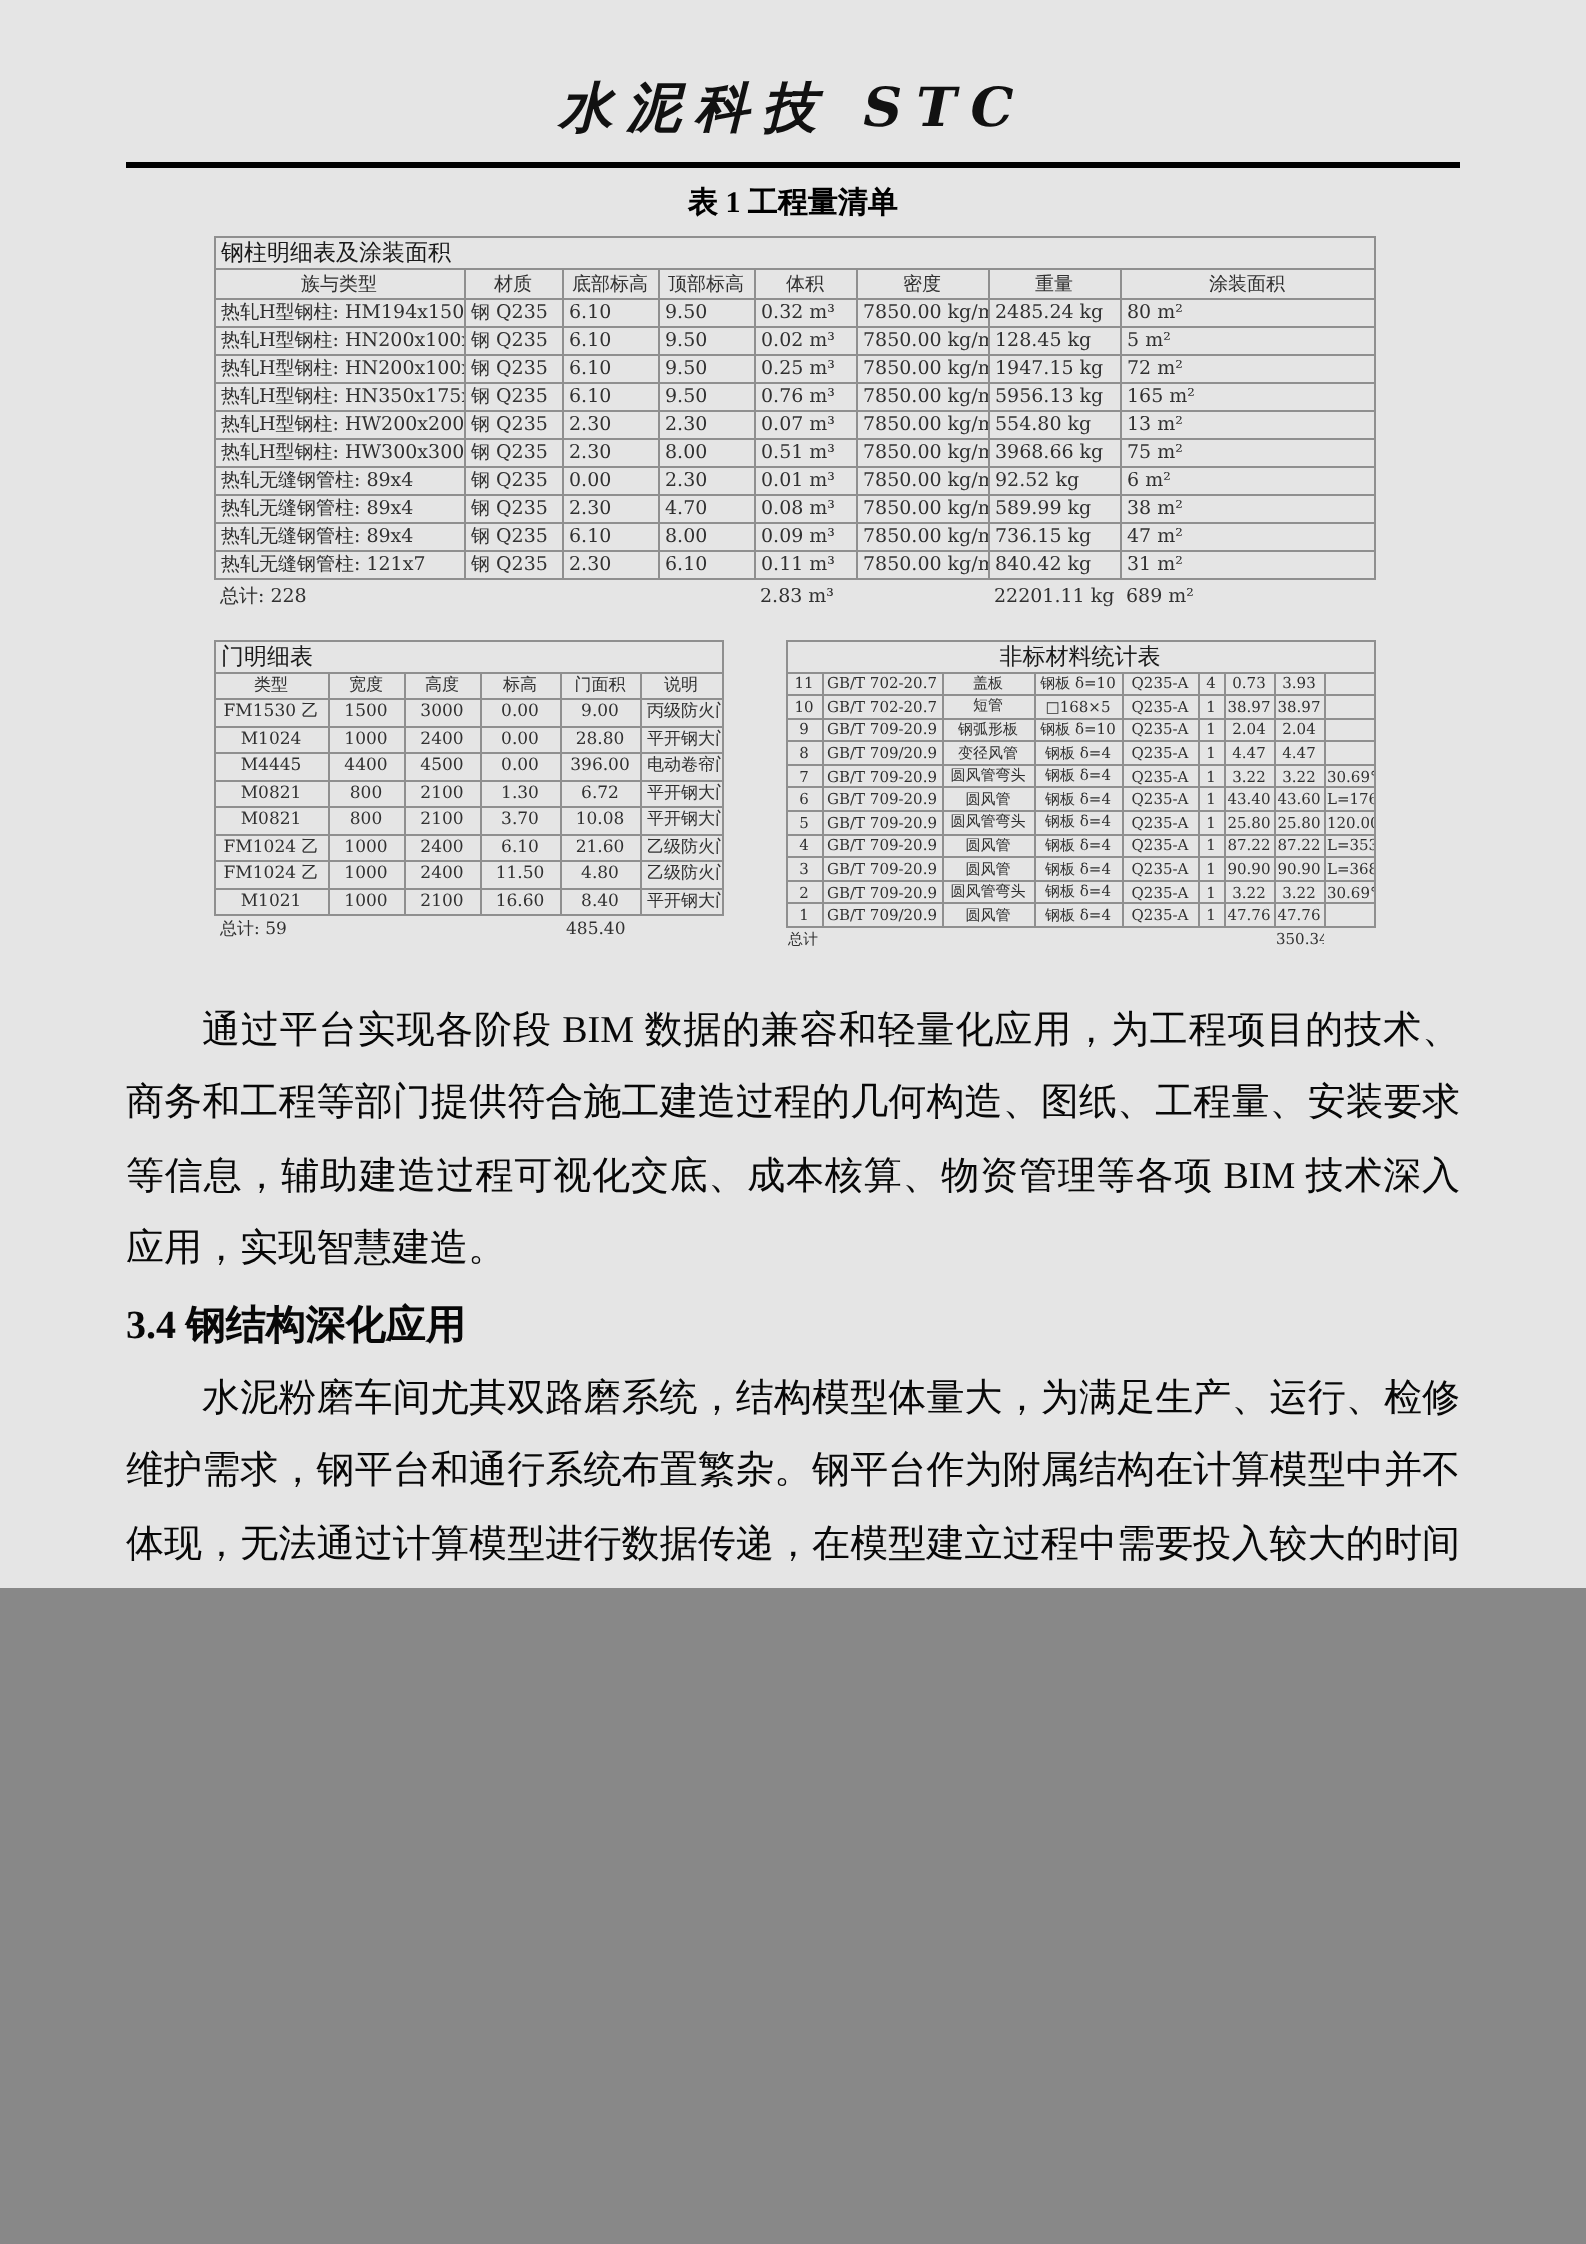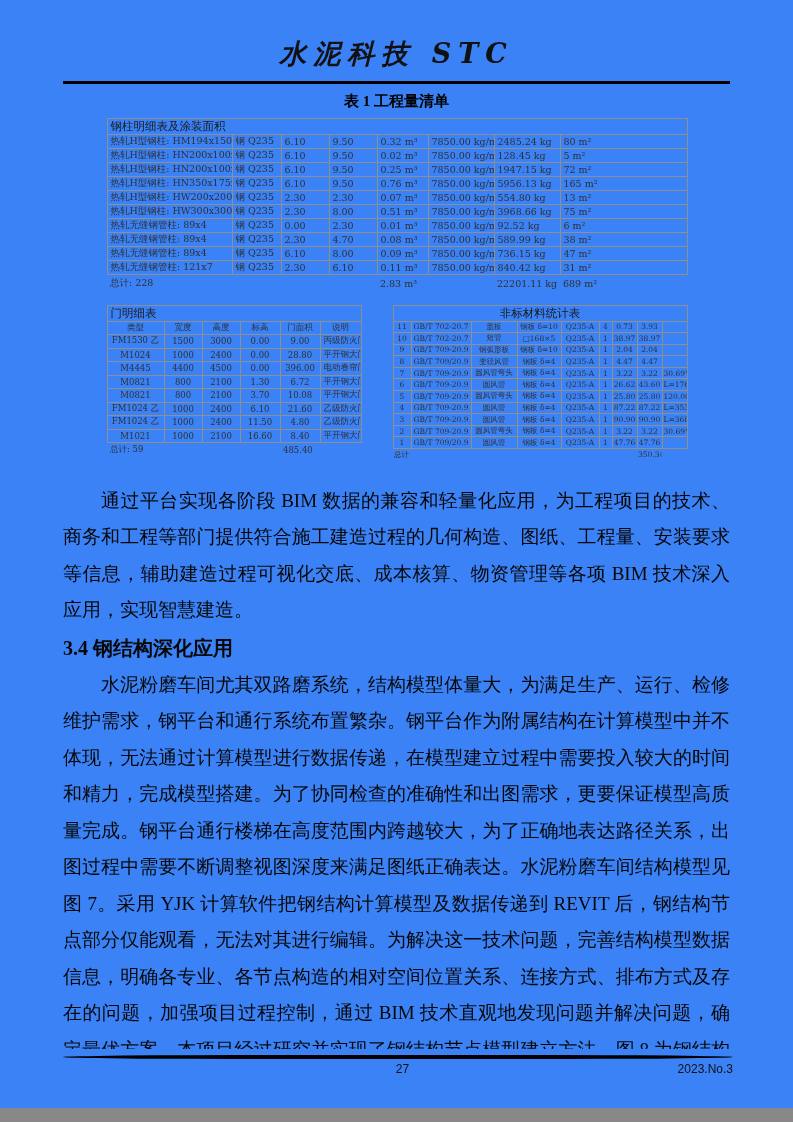--- a/index.html
+++ b/index.html
@@ -1,18 +1,18 @@
 <!DOCTYPE html>
 <html><head>
 <meta charset="utf-8">
 <style>
   * { margin: 0; padding: 0; box-sizing: border-box; }
   html, body { background: #888; }
   .page {
-    width: 793px; height: 1108px; margin: 0 auto; background: #3b82f6;
+    width: 793px; height: 794px; margin: 0 auto; background: #e5e5e5;
     position: relative; overflow: hidden;
     font-family: "Liberation Serif", "DejaVu Serif", serif; color: #000;
   }
   .content { padding: 0 63px; }
 
   
   .journal-title {
     padding-top: 36px; text-align: center;
     font-family: "DejaVu Serif", serif; font-style: italic; font-weight: bold;
     font-size: 27px; letter-spacing: 7px; color: #111;
@@ -96,20 +96,30 @@
             <col style="width:48px">
           <col style="width:51px">
             <col style="width:66px">
             <col style="width:66px">
             <col style="width:127px">
         </colgroup>
         <thead>
           <tr class="tbl-title">
             <td colspan="8">钢柱明细表及涂装面积</td>
           </tr>
+          <tr class="hdr">
+              <td>族与类型</td>
+              <td>材质</td>
+              <td>底部标高</td>
+              <td>顶部标高</td>
+              <td>体积</td>
+              <td>密度</td>
+              <td>重量</td>
+              <td>涂装面积</td>
+            </tr>
         </thead>
         <tbody>
             <tr>
               <td>热轧H型钢柱: HM194x150x6x9</td>
               <td>钢 Q235</td>
               <td>6.10</td>
               <td>9.50</td>
               <td>0.32 m³</td>
               <td>7850.00 kg/m³</td>
               <td>2485.24 kg</td>
@@ -398,21 +408,21 @@
                   <td>3.22</td>
                   <td>30.69°</td>
                 </tr>
                 <tr>
                   <td>6</td>
                   <td>GB/T 709-20.9</td>
                   <td>圆风管</td>
                   <td>钢板 δ=4</td>
                   <td>Q235-A</td>
                   <td>1</td>
-                  <td>26.62</td>
+                  <td>43.40</td>
                   <td>43.60</td>
                   <td>L=1760</td>
                 </tr>
                 <tr>
                   <td>5</td>
                   <td>GB/T 709-20.9</td>
                   <td>圆风管弯头</td>
                   <td>钢板 δ=4</td>
                   <td>Q235-A</td>
                   <td>1</td>

